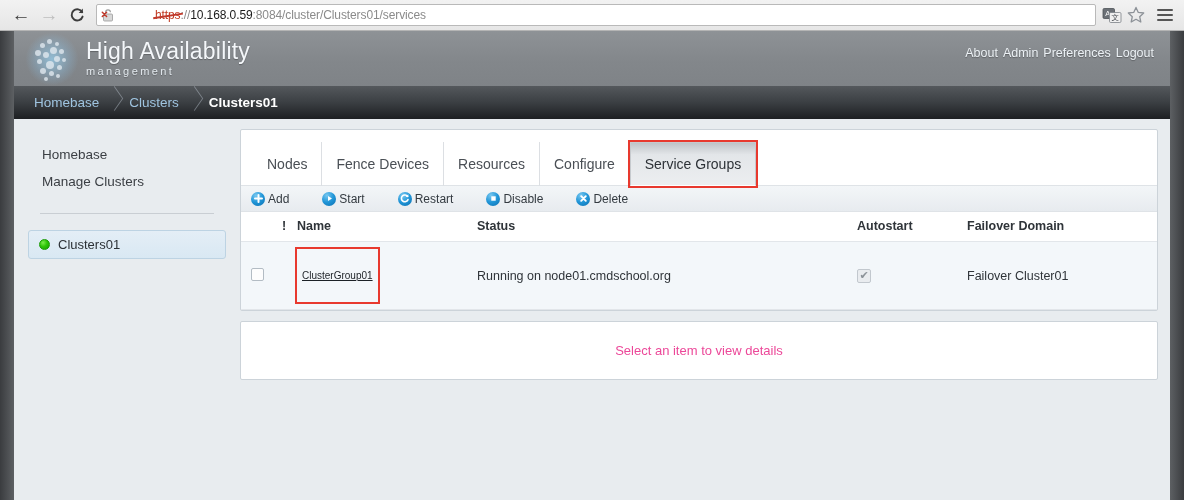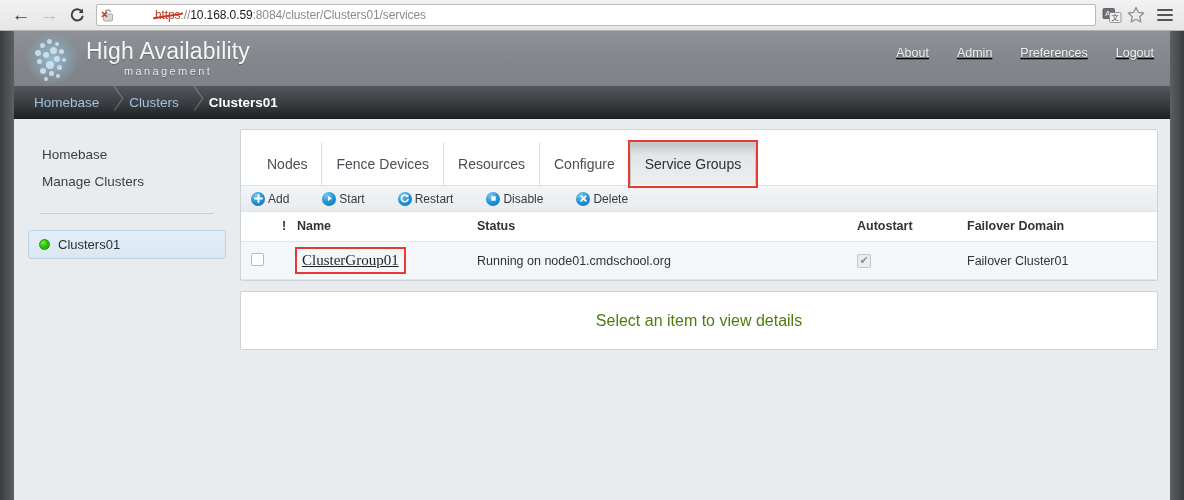--- a/index.html
+++ b/index.html
@@ -130,30 +130,29 @@
     font-size: 23px;
     color: #f4f7fa;
     font-weight: normal;
     letter-spacing: 0.2px;
     text-shadow: 0 1px 1px rgba(0,0,0,0.28);
   }
   .brand-sub {
     font-size: 11px;
     color: #e2e8ed;
     letter-spacing: 2.4px;
-    text-align: center;
+    text-align: left;
     margin-top: 3px;
     text-shadow: 0 1px 1px rgba(0,0,0,0.25);
   }
   .topnav {
     position: absolute;
     right: 16px; top: 15px;
     display: flex;
-    gap: 28px;
-    text-decoration: underline;
+    gap: 5px;
   }
   .topnav a {
     font-size: 12.5px;
     color: #edf2f6;
     text-decoration: none;
     text-shadow: 0 1px 1px rgba(0,0,0,0.3);
   }
 
   
   .crumbbar {
@@ -337,38 +336,37 @@
     border-radius: 2px;
     display: inline-flex;
     align-items: center; justify-content: center;
     color: #8c9399;
     font-size: 11px;
     line-height: 1;
   }
   .name-link {
     color: #1c2126;
     text-decoration: underline;
-    font-size: 15px;
-    padding: 2px 4px;
+    font-size: 10px;
+    padding: 20px 4px;
     display: inline-block;
-    font-family: Liberation Serif, serif;
   }
   .name-box { display: inline-block; padding: 1px; }
 
   .details {
     margin-top: 10px;
     background: #ffffff;
     border: 1px solid #ccd3d9;
     border-radius: 2px;
     height: 59px;
     display: flex;
     align-items: center;
     justify-content: center;
   }
-  .details span { font-size: 16px; color: #4d7c0f; }
+  .details span { font-size: 13px; color: #ec4899; }
 </style>
 </head>
 <body>
 
 <div class="browser-bar">
   <div class="nav-btn">←</div>
   <div class="nav-btn disabled">→</div>
   <div class="nav-btn reload">
     <svg width="16" height="16" viewBox="0 0 16 16" aria-hidden="true">
       <path d="M13.2 5.2A5.6 5.6 0 1 0 13.6 9.6" fill="none" stroke="#3c3c3c" stroke-width="1.9" stroke-linecap="round"></path>

